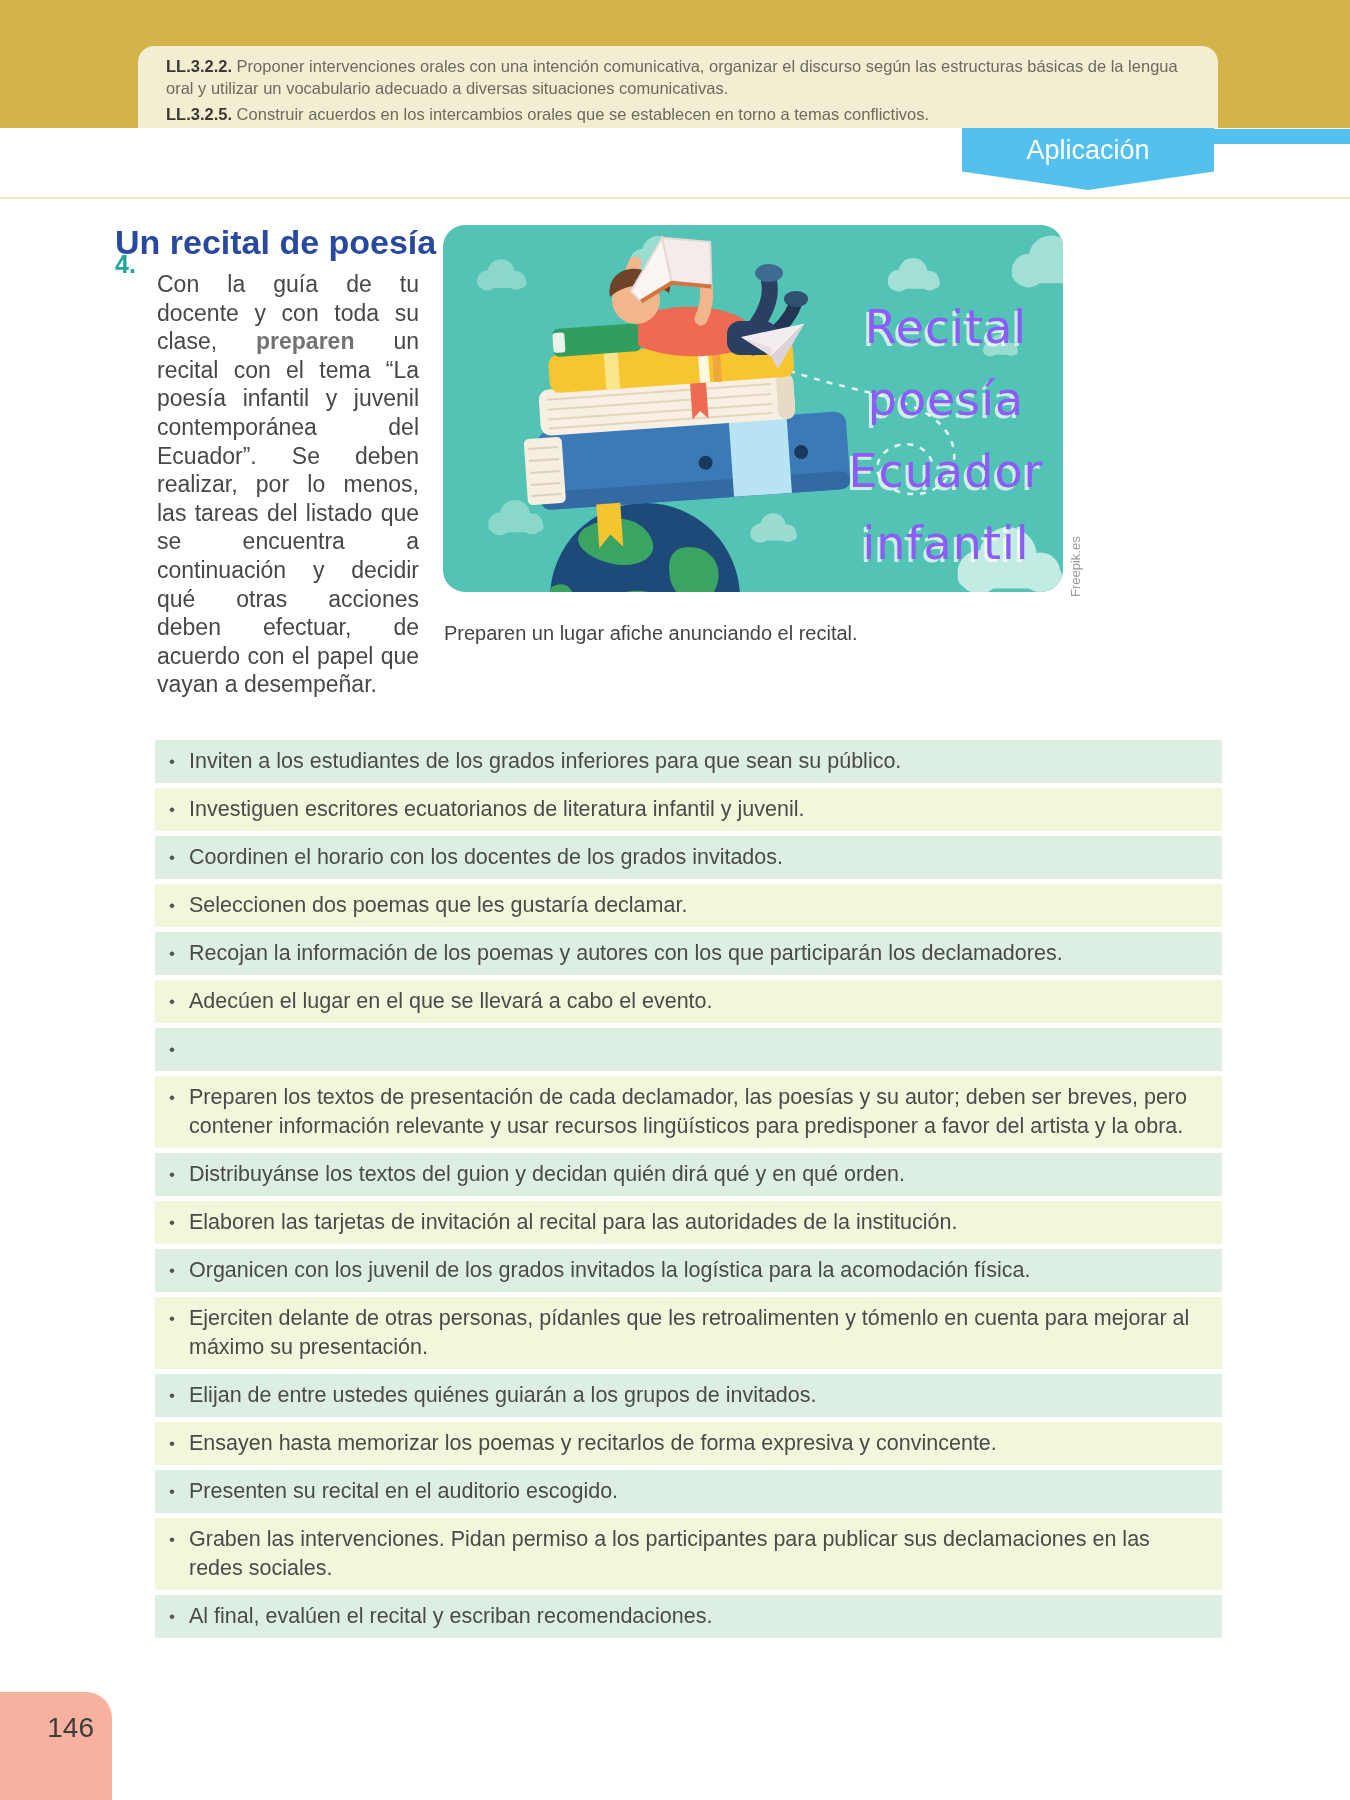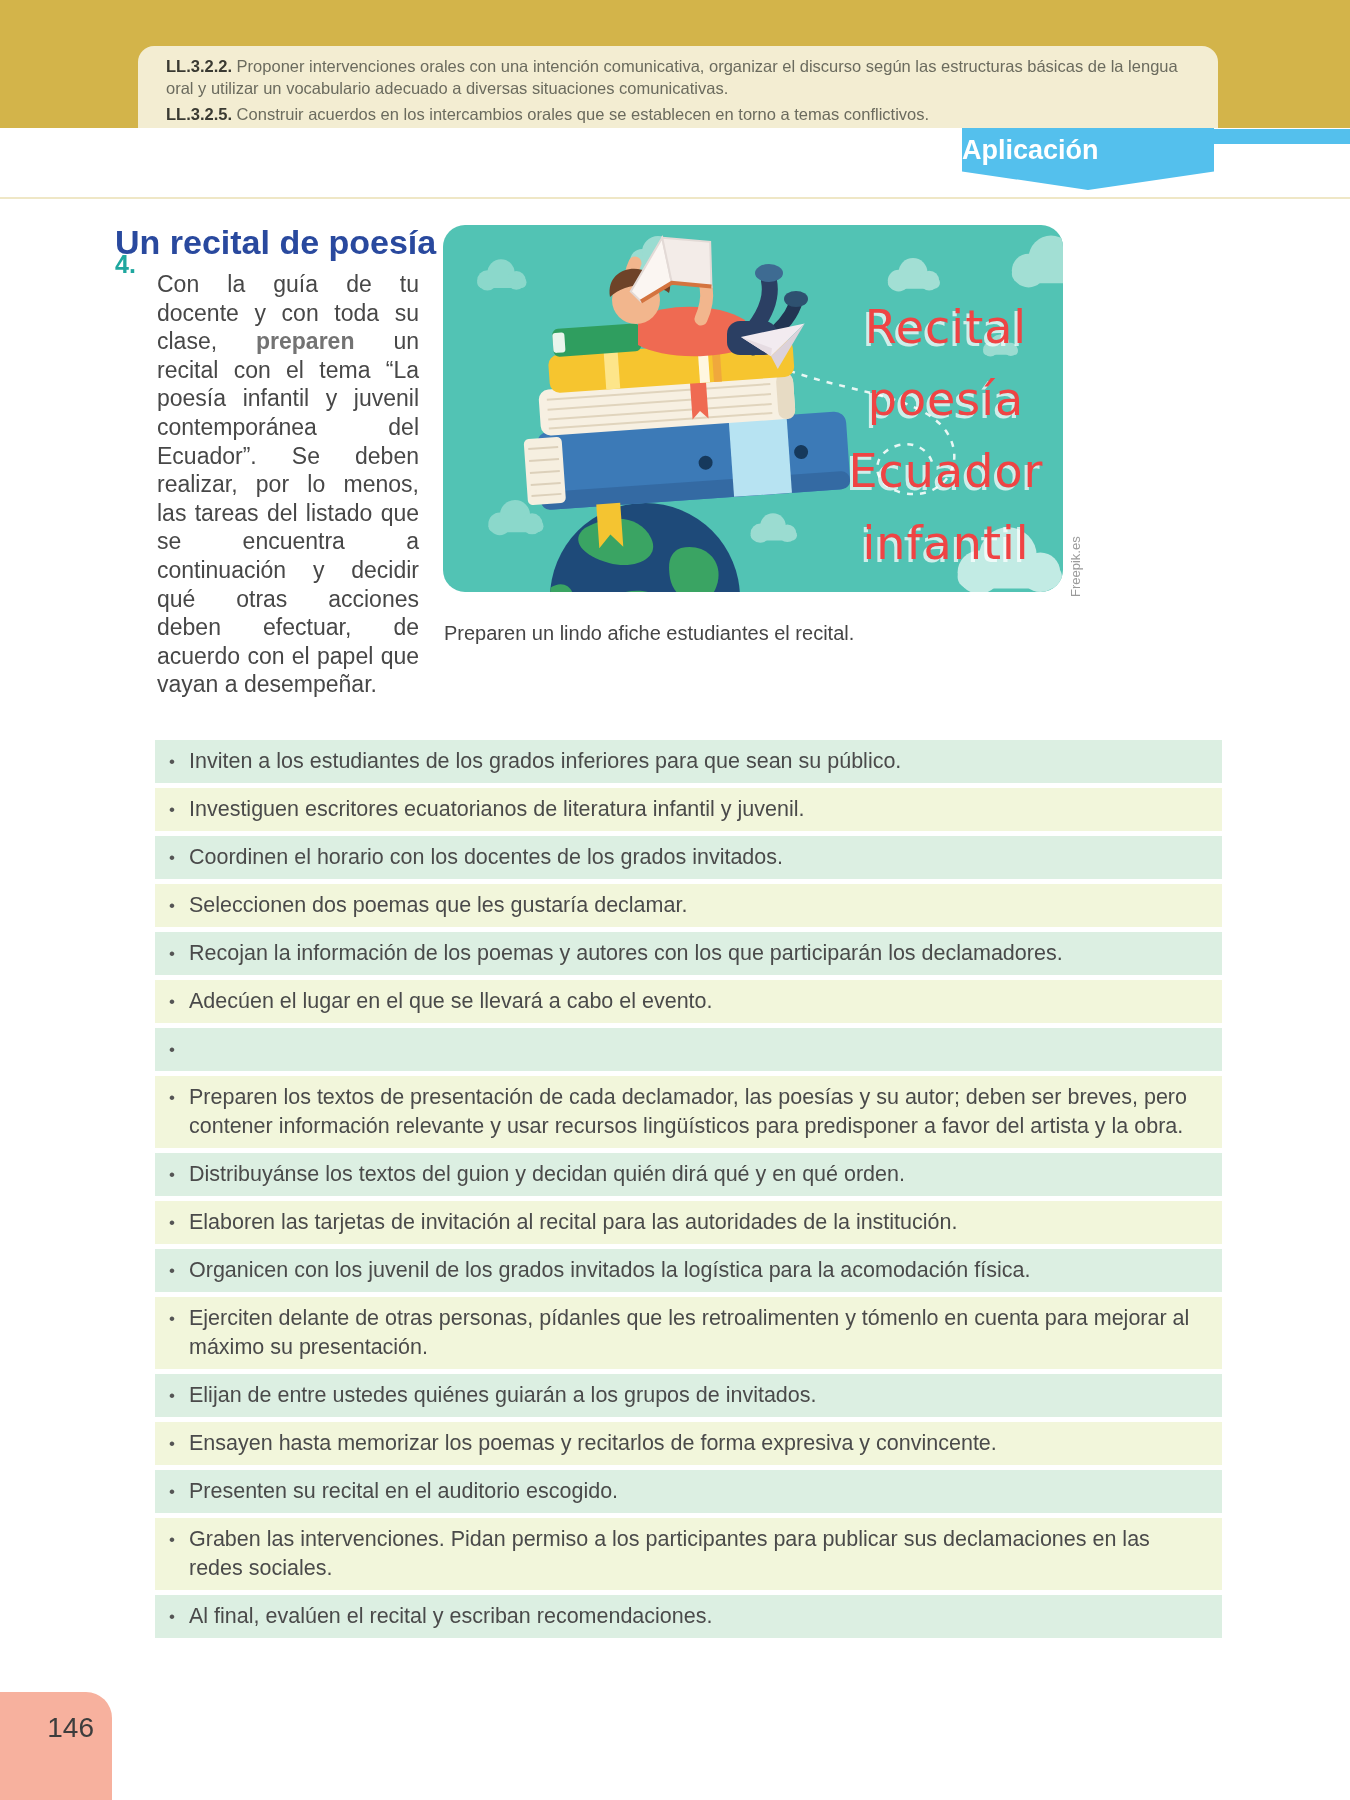--- a/index.html
+++ b/index.html
@@ -9,36 +9,36 @@
   
   .gold-band{position:absolute;left:0;top:0;width:1350px;height:128px;background:#d3b44a;}
   .standards-box{position:absolute;left:138px;top:46px;width:1080px;height:82px;
         background:#f3edd2;border-radius:16px 16px 0 0;box-sizing:border-box;
         padding:9px 30px 0 28px;}
   .std{margin:0 0 4px 0;font-size:16.5px;line-height:22px;color:#6b6b5e;}
   .std b{color:#3a3a32;font-weight:700;margin-top:24px;}
   .thin-rule{position:absolute;left:0;top:197px;width:1350px;height:2px;background:#efe7c6;}
   .ribbon{position:absolute;left:962px;top:128px;width:252px;height:62px;background:#54c0ed;
         clip-path:polygon(0 0,100% 0,100% 70%,50% 100%,0 70%);}
-  .ribbon-label{display:block;line-height:44px;color:#ffffff;
-        font-weight:700;font-size:27px;}
+  .ribbon-label{display:block;text-align:center;line-height:44px;color:#ffffff;
+        font-weight:400;font-size:27px;}
   .ribbon-tail{position:absolute;left:1214px;top:129px;width:136px;height:15px;background:#54c0ed;}
 
   
   .title{position:absolute;left:115px;top:200px;font-size:34px;font-weight:700;color:#29499e;}
   .item-number{position:absolute;left:115px;top:250px;font-size:25px;font-weight:700;color:#1fa79f;}
   .intro{position:absolute;left:157px;top:247px;width:262px;font-size:23px;line-height:28.6px;
         color:#474747;text-align:justify;}
   .intro b{color:#737373;}
 
   
   .illustration{position:absolute;left:443px;top:225px;width:620px;height:367px;}
   .illustration svg{display:block;}
   .poster{position:absolute;right:14px;top:66px;width:206px;text-align:center;
-        font-family:"DejaVu Sans",sans-serif;font-size:46px;line-height:72px;color:#ef4444;
+        font-family:"DejaVu Sans",sans-serif;font-size:46px;line-height:72px;color:#8b5cf6;
         letter-spacing:1px;text-shadow:-3px 3px 0 rgba(255,255,255,0.72);}
   .credit{position:absolute;left:1068px;top:597px;transform:rotate(-90deg);
         transform-origin:0 0;font-size:13px;color:#9b9b9b;white-space:nowrap;}
   .caption{position:absolute;left:444px;top:602px;font-size:20px;color:#454545;}
 
   
   .tasks{position:absolute;left:155px;top:740px;width:1067px;}
   .task{display:flex;align-items:flex-start;box-sizing:border-box;
         padding:7px 20px 7px 0;margin-bottom:5px;}
   .task.mint{background:#dcefe2;}
@@ -205,21 +205,21 @@
       </g>
     </svg>
     <div class="poster">
         <div>Recital</div>
         <div>poesía</div>
         <div>Ecuador</div>
         <div>infantil</div>
       </div>
   </div>
   <div class="credit">Freepik.es</div>
-  <p class="caption">Preparen un lindo afiche estudiantes el recital.</p>
+  <p class="caption">Preparen un lugar afiche anunciando el recital.</p>
 
   <div class="tasks">
       <div class="task mint">
     <span class="bullet">•</span>
     <span class="task-text">Inviten a los estudiantes de los grados inferiores para que sean su público.</span>
   </div>
       <div class="task cream">
     <span class="bullet">•</span>
     <span class="task-text">Investiguen escritores ecuatorianos de literatura infantil y juvenil.</span>
   </div>

